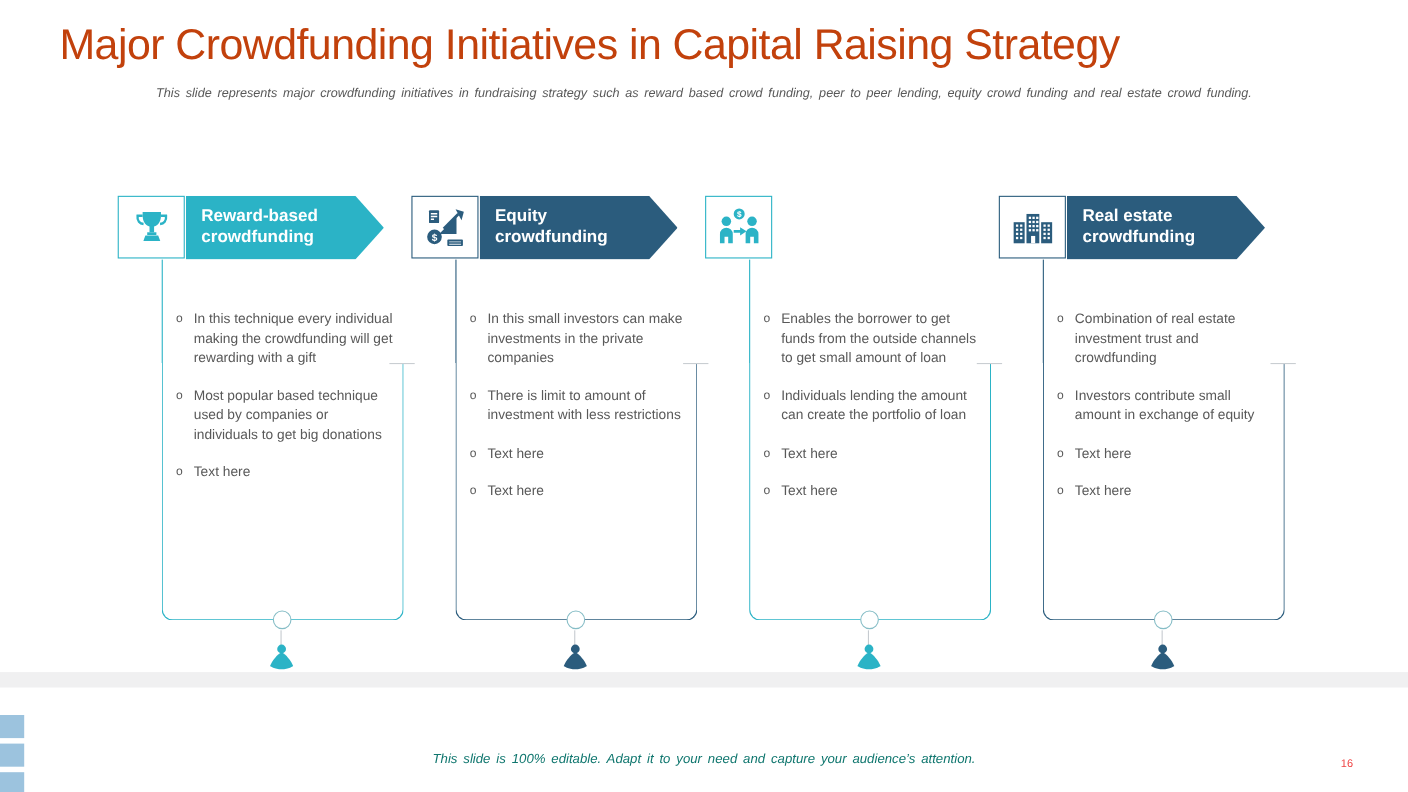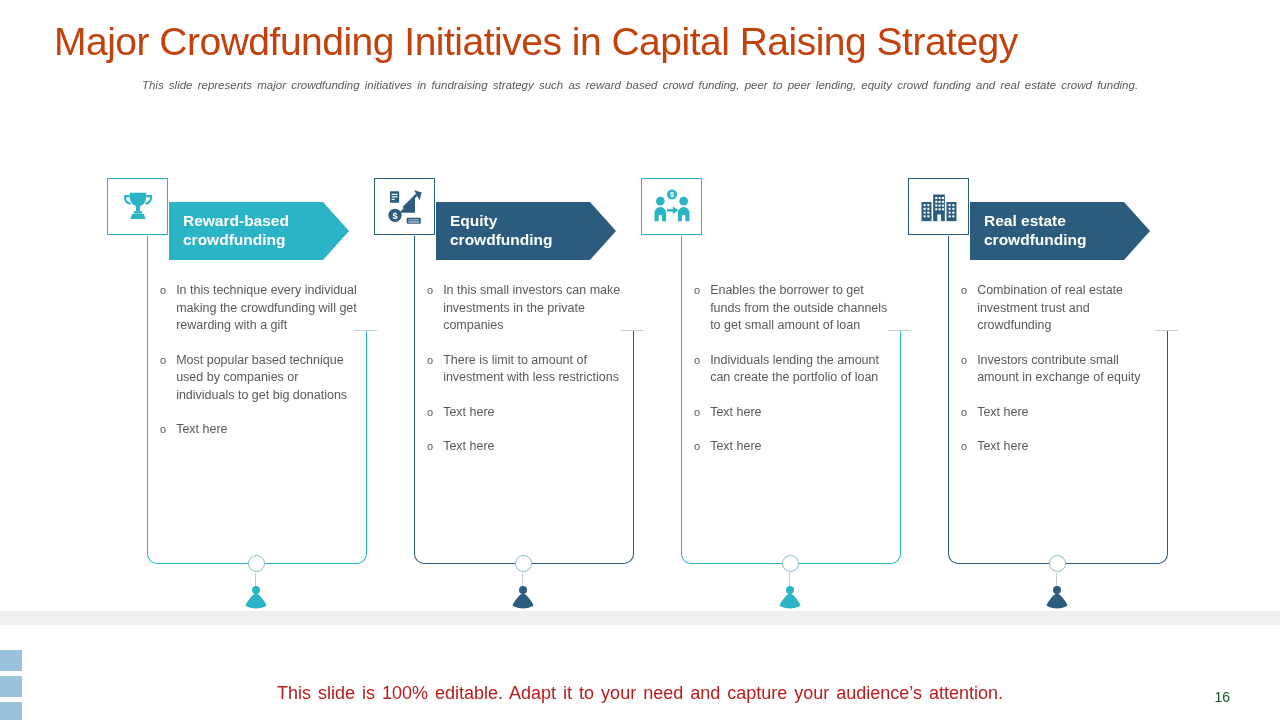--- a/index.html
+++ b/index.html
@@ -12,21 +12,21 @@
             font-size:11.5px;color:#595959;word-spacing:2px;font-style:italic;}
 
   .column{position:absolute;top:0;width:270px;height:720px;}
 
   .icon-box{position:absolute;left:0;top:178px;width:59px;height:55px;background:#fff;
             border:1.5px solid var(--accent);display:flex;align-items:center;justify-content:center;z-index:2;}
   .hdr-icon{width:40px;height:40px;color:var(--accent);}
 
   .banner{position:absolute;left:62px;top:178px;width:180px;height:58px;background:var(--accent);
           clip-path:polygon(0 0,calc(100% - 26px) 0,100% 50%,calc(100% - 26px) 100%,0 100%);
-          display:flex;align-items:center;color:#fff;margin-top:24px;}
+          display:flex;align-items:center;color:#fff;}
   .banner-text{padding-left:14px;font-size:15.5px;font-weight:700;line-height:1.22;
                display:flex;flex-direction:column;}
 
   .panel-ext{position:absolute;left:40px;top:236px;width:1px;height:94px;background:var(--accent);}
   .panel{position:absolute;left:40px;top:330px;width:218px;height:233px;
          border-left:1px solid var(--accent);border-right:1px solid var(--accent);
          border-bottom:1px solid var(--accent);border-radius:0 0 10px 10px;}
   .panel-tick{position:absolute;left:247px;top:330px;width:23px;height:1px;background:var(--tick-gray);}
 
   .bullets{position:absolute;left:53px;top:282px;width:198px;margin:0;padding:0;list-style:none;}
@@ -37,22 +37,22 @@
   .node-circle{position:absolute;left:141px;top:555px;width:15px;height:15px;border-radius:50%;
                background:#fff;border:1px solid var(--circle-border);z-index:2;}
   .drop-line{position:absolute;left:148px;top:573px;width:1px;height:17px;background:#c6cbd0;}
   .person{position:absolute;left:134px;top:585px;width:30px;height:26px;color:var(--accent);fill:currentColor;}
 
   .strip{position:absolute;left:0;top:611px;width:100%;height:14px;background:var(--strip-gray);}
   .square{position:absolute;left:0;width:22px;background:var(--square-blue);}
   .sq1{top:650px;height:21px;} .sq2{top:676px;height:21px;} .sq3{top:702px;height:18px;}
 
   .footer{position:absolute;left:0;top:683px;width:100%;margin:0;text-align:center;
-          font-size:18px;color:#b91c1c;word-spacing:2px;}
-  .pagenum{position:absolute;right:50px;top:689px;font-size:14px;color:#14532d;}
+          font-size:12px;color:#0f766e;word-spacing:2px;font-style:italic;}
+  .pagenum{position:absolute;right:50px;top:689px;font-size:10px;color:#ef4444;}
 </style>
 </head>
 <body>
 
 <div class="slide">
 
   <h1 class="title">Major Crowdfunding Initiatives in Capital Raising Strategy</h1>
   <p class="subtitle">This slide represents major crowdfunding  initiatives in fundraising strategy such as reward  based crowd funding,  peer  to peer lending,  equity crowd  funding  and real estate  crowd funding.</p>
 
   <section class="column" style="left: 107px; --accent: #2BB3C6;">

